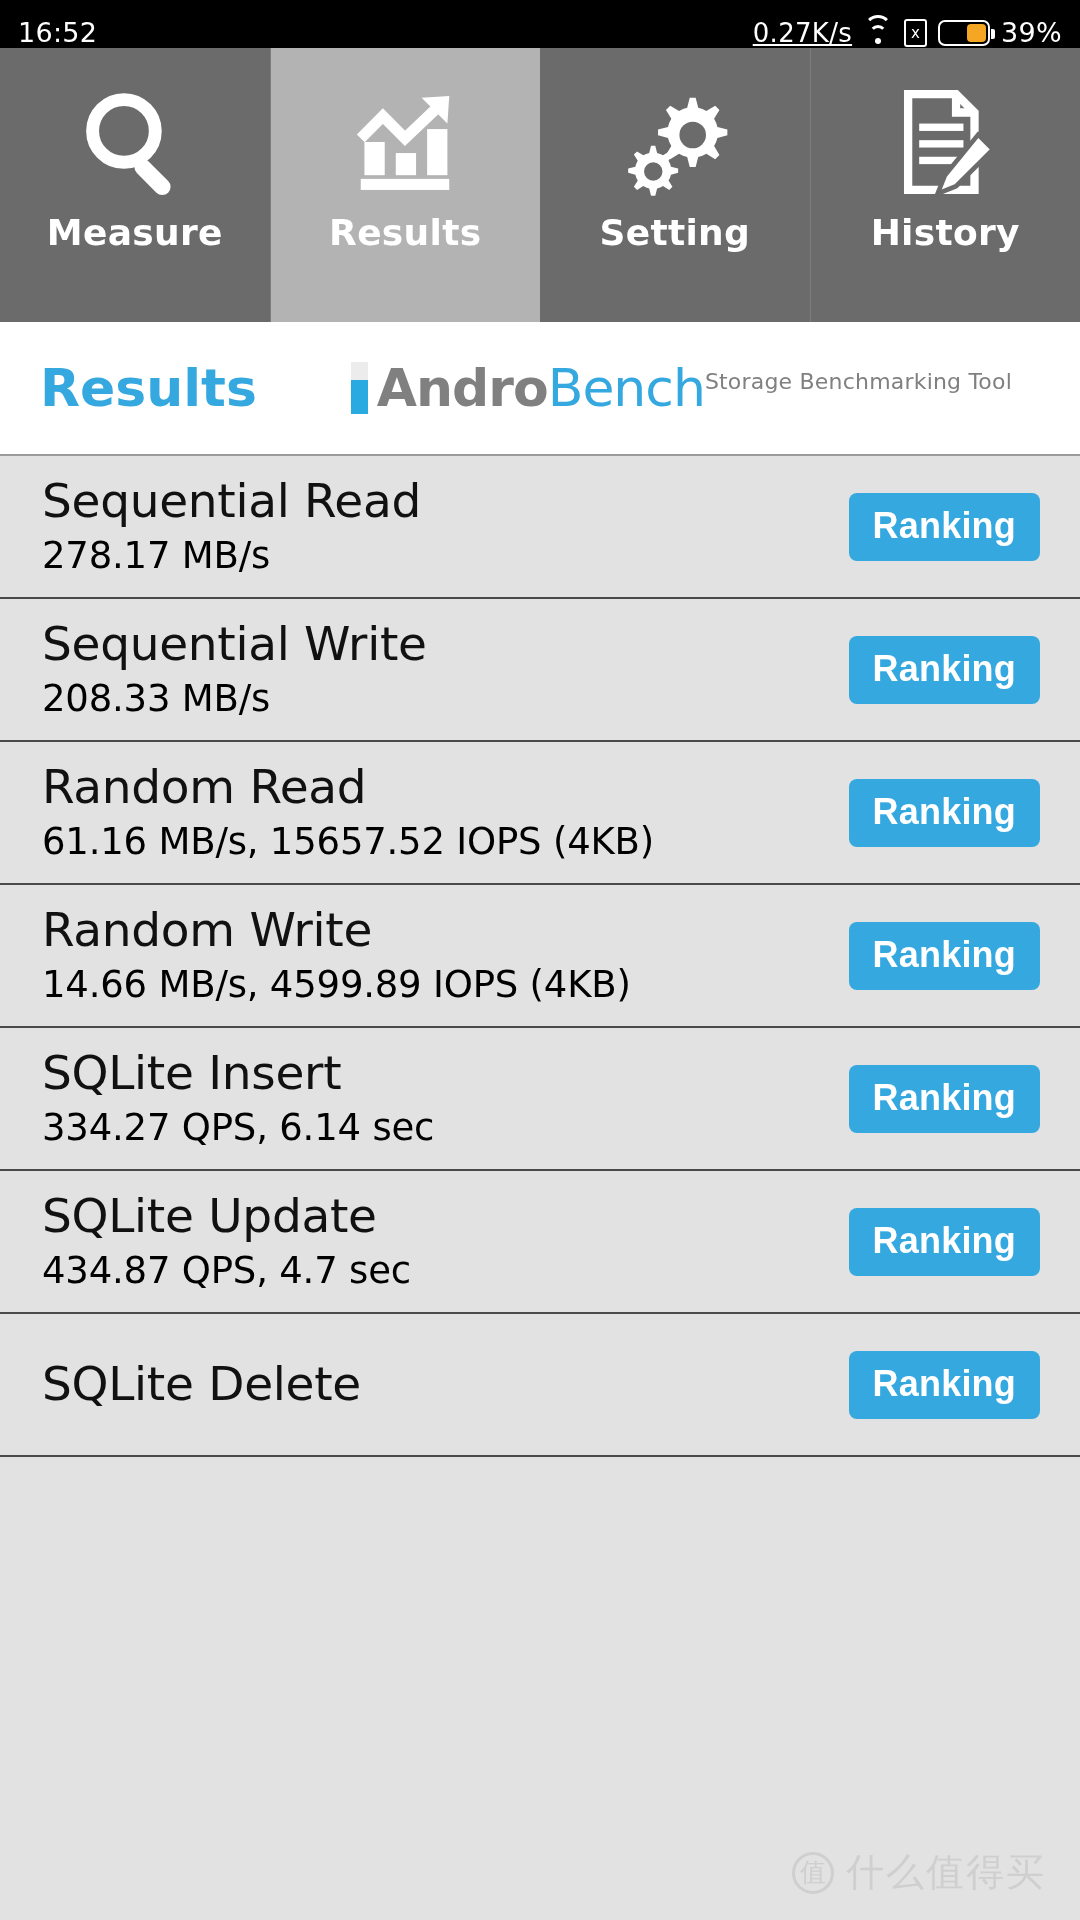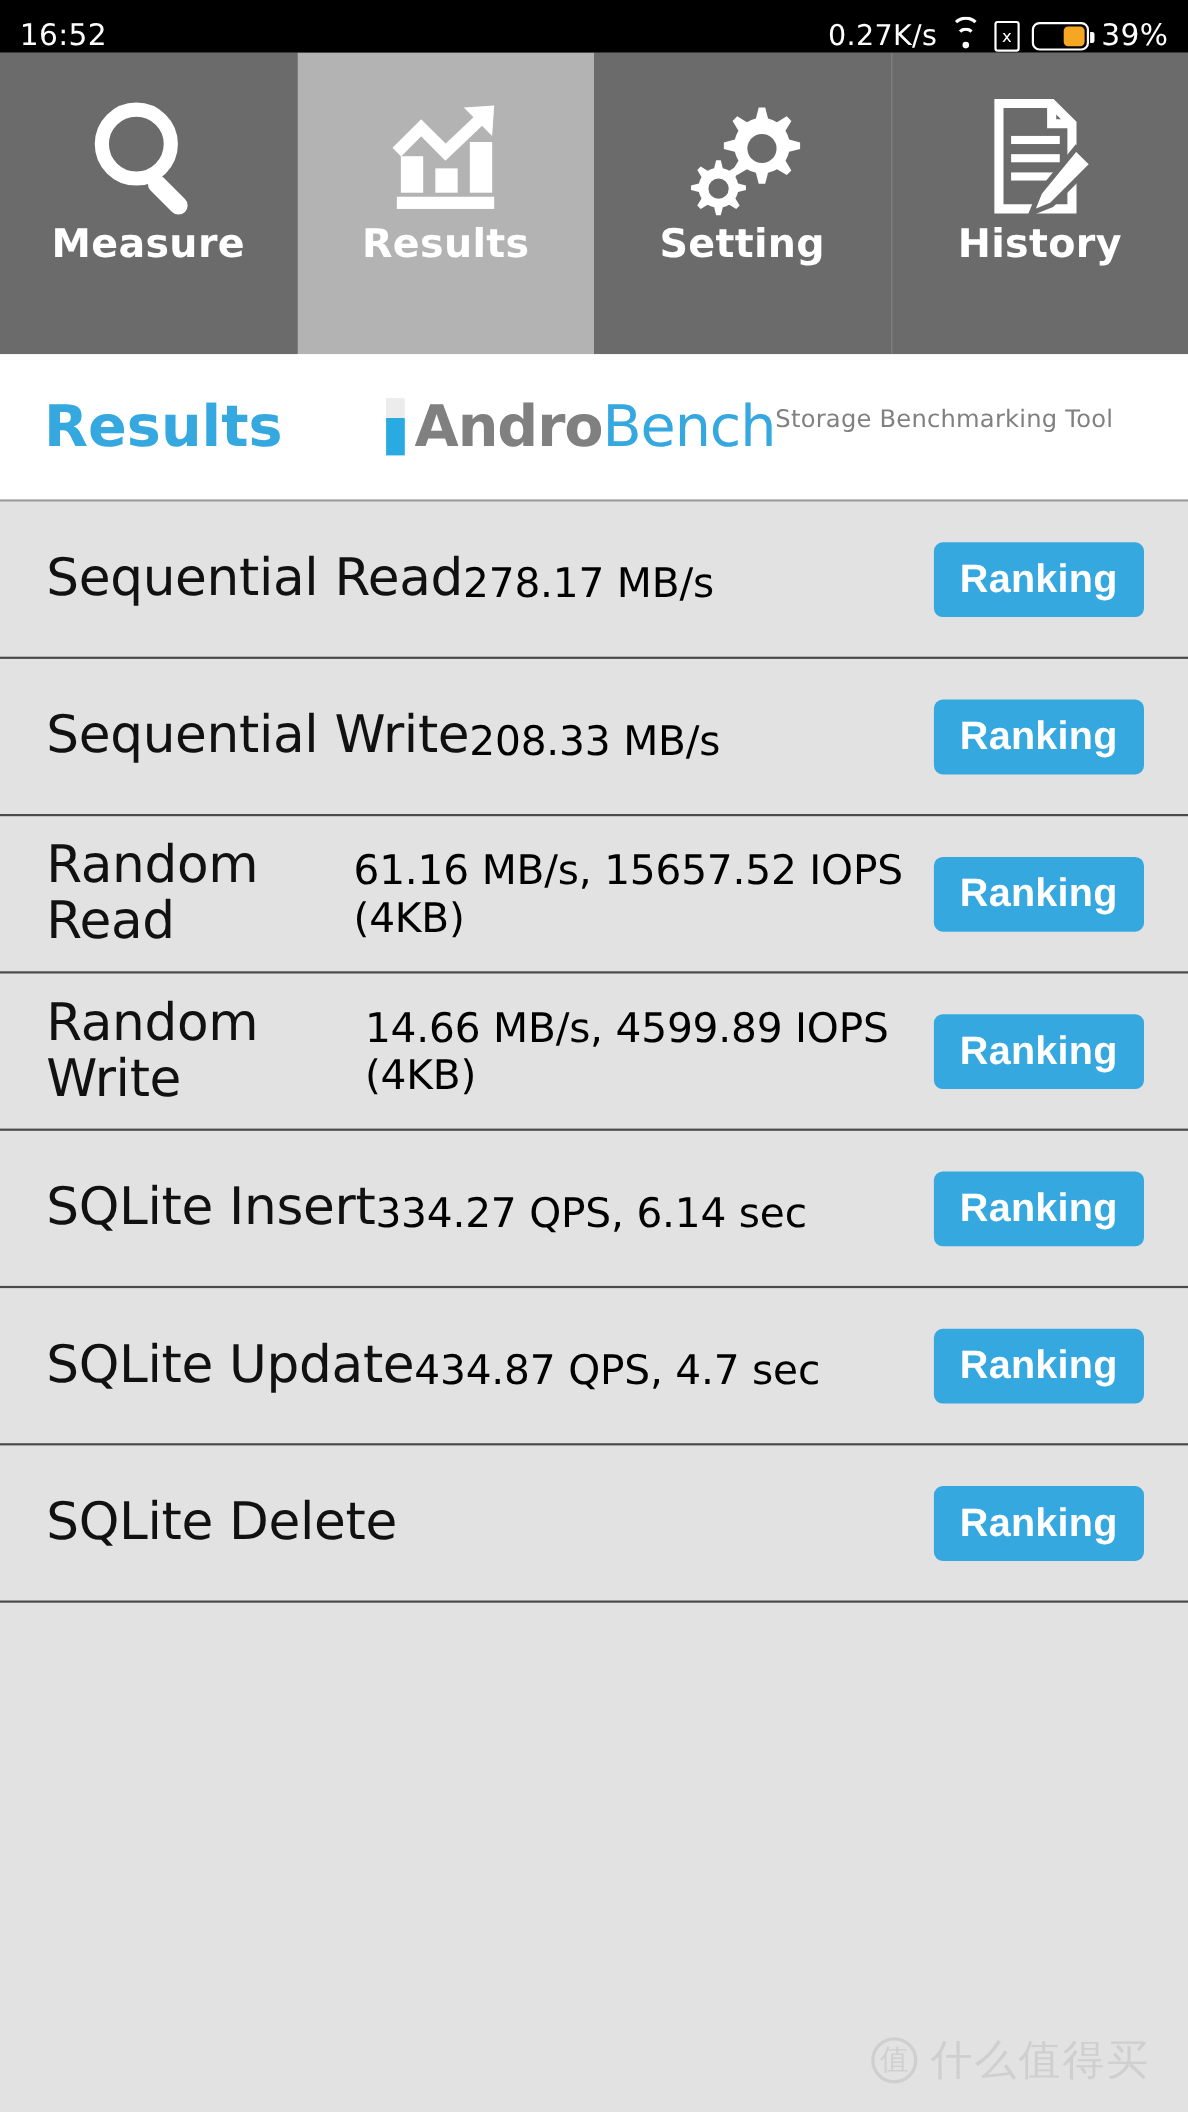--- a/index.html
+++ b/index.html
@@ -15,21 +15,21 @@
   .statusbar {
     height:48px; width:1080px;
     background:#000; color:#fff;
     display:flex; align-items:flex-end;
     padding:0 18px;
     font-size:27px;
     letter-spacing:.3px;
   }
   .sb-clock { font-weight:400; }
   .sb-right { margin-left:auto; display:flex; align-items:center; gap:11px; }
-  .sb-net { font-size:26px; }
+  .sb-net { font-size:26px;text-decoration:underline; }
   .ic { display:inline-block; }
   .wifi-ic { width:30px; height:24px; position:relative; }
   .wifi-ic i {
     position:absolute; left:50%; bottom:2px; transform:translateX(-50%);
     border:3px solid #fff; border-bottom-color:transparent;
     border-left-color:transparent; border-right-color:transparent;
     border-radius:50%;
   }
   .wifi-ic i:nth-child(1){ width:28px; height:28px; }
   .wifi-ic i:nth-child(2){ width:18px; height:18px; }
@@ -64,21 +64,21 @@
     padding-top:34px;
     position:relative;
     border-right:1px solid #7d7d7d;
   }
   .tab:last-child{ border-right:none; }
   .tab.active { background:#b3b3b3; border-right:none; }
   .tab.active + .tab { border-left:none; }
   .tab-icon { height:120px; display:flex; align-items:center; justify-content:center; }
   .tab-label {
     color:#fff; font-size:36px; font-weight:bold;
-    letter-spacing:.3px;
+    margin-top:10px; letter-spacing:.3px;
   }
 
   
   .header {
     height:134px; background:#fff; width:1080px;
     display:flex; align-items:center; padding:0 40px;
     border-bottom:2px solid #9b9b9b;
     position:relative;
   }
   .page-title { color:#35a8e0; font-size:52px; font-weight:bold; }
@@ -99,21 +99,21 @@
   }
 
   
   .list { width:1080px; background:#e2e2e2; }
   .row {
     height:143px; display:flex; align-items:center;
     padding:0 40px 0 42px;
     border-bottom:2px solid #4a4a4a;
     position:relative;
   }
-  .row-text { display:flex; flex-direction:row; justify-content:center; }
+  .row-text { display:flex; flex-direction:column; justify-content:center; }
   .row-title {
     font-size:47px; color:#111; line-height:1.08;
     font-weight:400; letter-spacing:-.3px;
   }
   .row-value {
     font-size:37px; color:#000000; margin-top:8px;
     letter-spacing:-.2px;
   }
   .ranking-btn {
     margin-left:auto;

